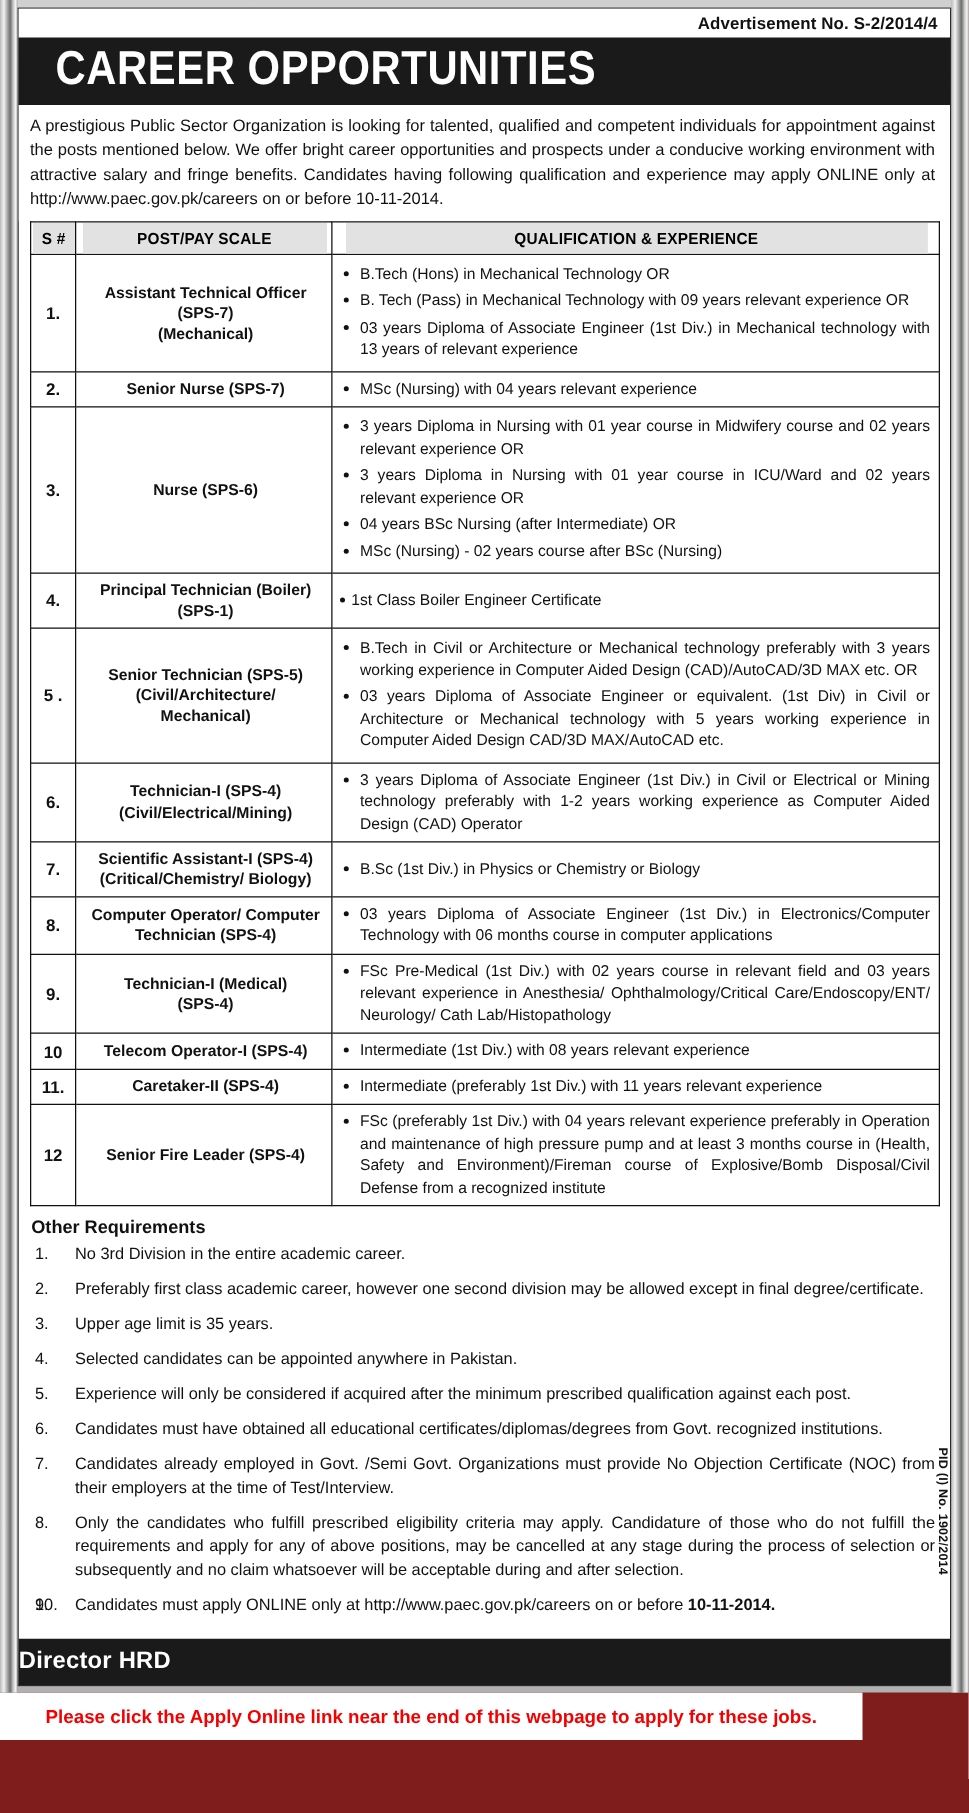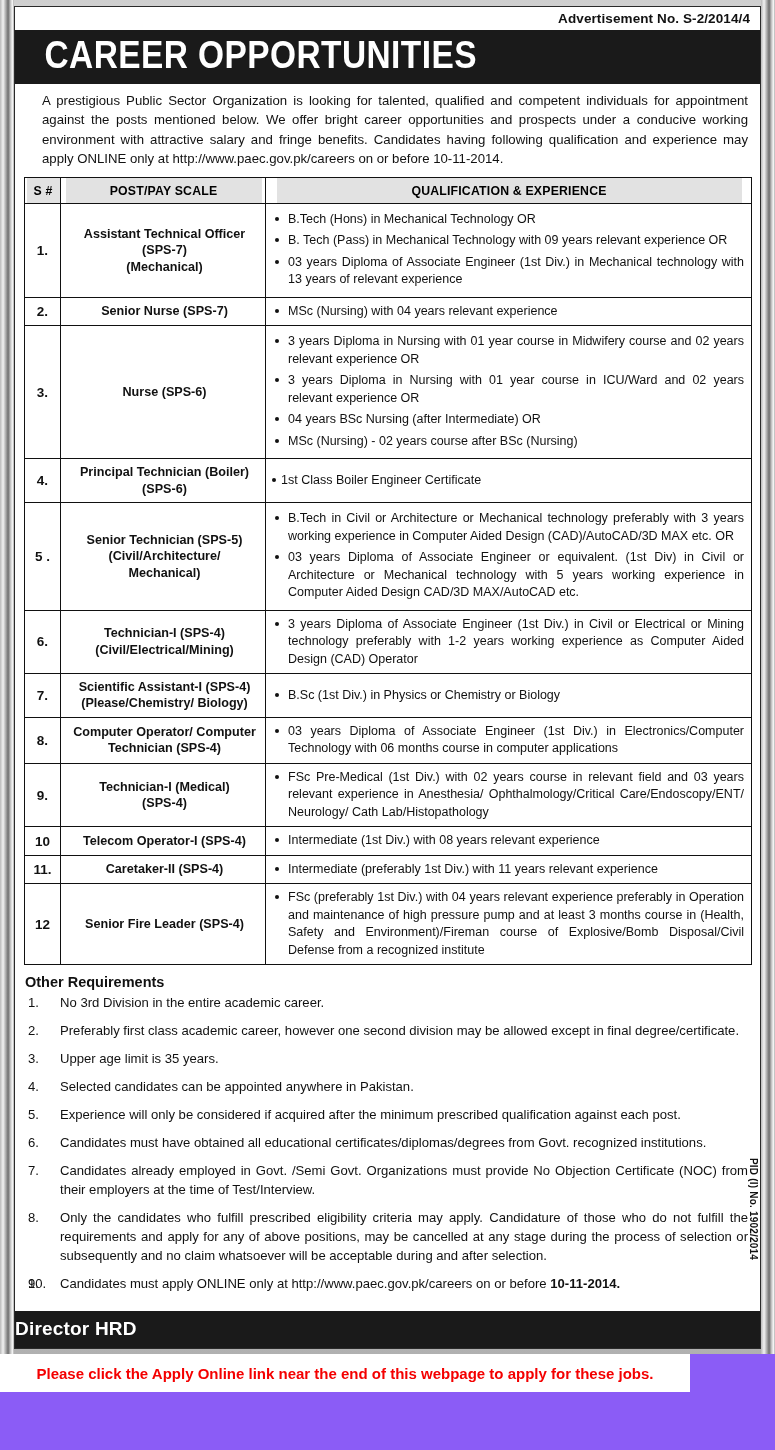--- a/index.html
+++ b/index.html
@@ -7,21 +7,21 @@
   html, body {
     width: 775px;
     background: #ffffff;
     font-family: "Liberation Sans", sans-serif;
   }
 
   #page {
     position: relative;
     width: 775px;
     min-height: 1450px;
-    background: #8b5cf6;
+    background: #7f1d1d;
   }
 
   
   .frame {
     position: relative;
     width: 775px;
     padding: 6px 14px 5px 14px;
     background: linear-gradient(
       to bottom,
       #cfcfcf 0%, #e9e9e9 14%, #8f8f8f 50%, #e4e4e4 80%, #b0b0b0 100%);
@@ -68,21 +68,21 @@
     letter-spacing: .5px;
     line-height: 1.02;
     font-family: "Liberation Sans", sans-serif;
     transform: scaleX(0.88);
     transform-origin: center;
     display: inline-block;
   }
 
   
   .intro {
-    padding: 7px 12px 8px 27px;
+    padding: 7px 12px 8px 9px;
     font-size: 13.2px;
     line-height: 1.48;
     color: #111;
     text-align: justify;
     text-justify: inter-word;
     background: #ffffff;
   }
 
   
   .table-wrap { padding: 0 8px 0 9px; }
@@ -292,21 +292,21 @@
                     <li>3 years Diploma in Nursing with 01 year course in ICU/Ward and 02 years relevant experience OR</li>
                     <li>04 years BSc Nursing (after Intermediate) OR</li>
                     <li>MSc (Nursing) - 02 years course after BSc (Nursing)</li>
                   </ul>
                 </td>
               </tr>
               <tr>
                 <td class="sn">4.</td>
                 <td class="post">
                   <div>Principal Technician (Boiler)</div>
-                  <div>(SPS-6)</div>
+                  <div>(SPS-1)</div>
                 </td>
                 <td class="qual">
                   <ul>
                     <li class="tight nogap">1st Class Boiler Engineer Certificate</li>
                   </ul>
                 </td>
               </tr>
               <tr>
                 <td class="sn">5 .</td>
                 <td class="post">
@@ -330,21 +330,21 @@
                 <td class="qual">
                   <ul>
                     <li class="tight">3 years Diploma of Associate Engineer (1st Div.) in Civil or Electrical or Mining technology preferably with 1-2 years working experience as Computer Aided Design (CAD) Operator</li>
                   </ul>
                 </td>
               </tr>
               <tr>
                 <td class="sn">7.</td>
                 <td class="post">
                   <div>Scientific Assistant-I (SPS-4)</div>
-                  <div>(Please/Chemistry/ Biology)</div>
+                  <div>(Critical/Chemistry/ Biology)</div>
                 </td>
                 <td class="qual">
                   <ul>
                     <li class="tight">B.Sc (1st Div.) in Physics or Chemistry or Biology</li>
                   </ul>
                 </td>
               </tr>
               <tr>
                 <td class="sn">8.</td>
                 <td class="post">

